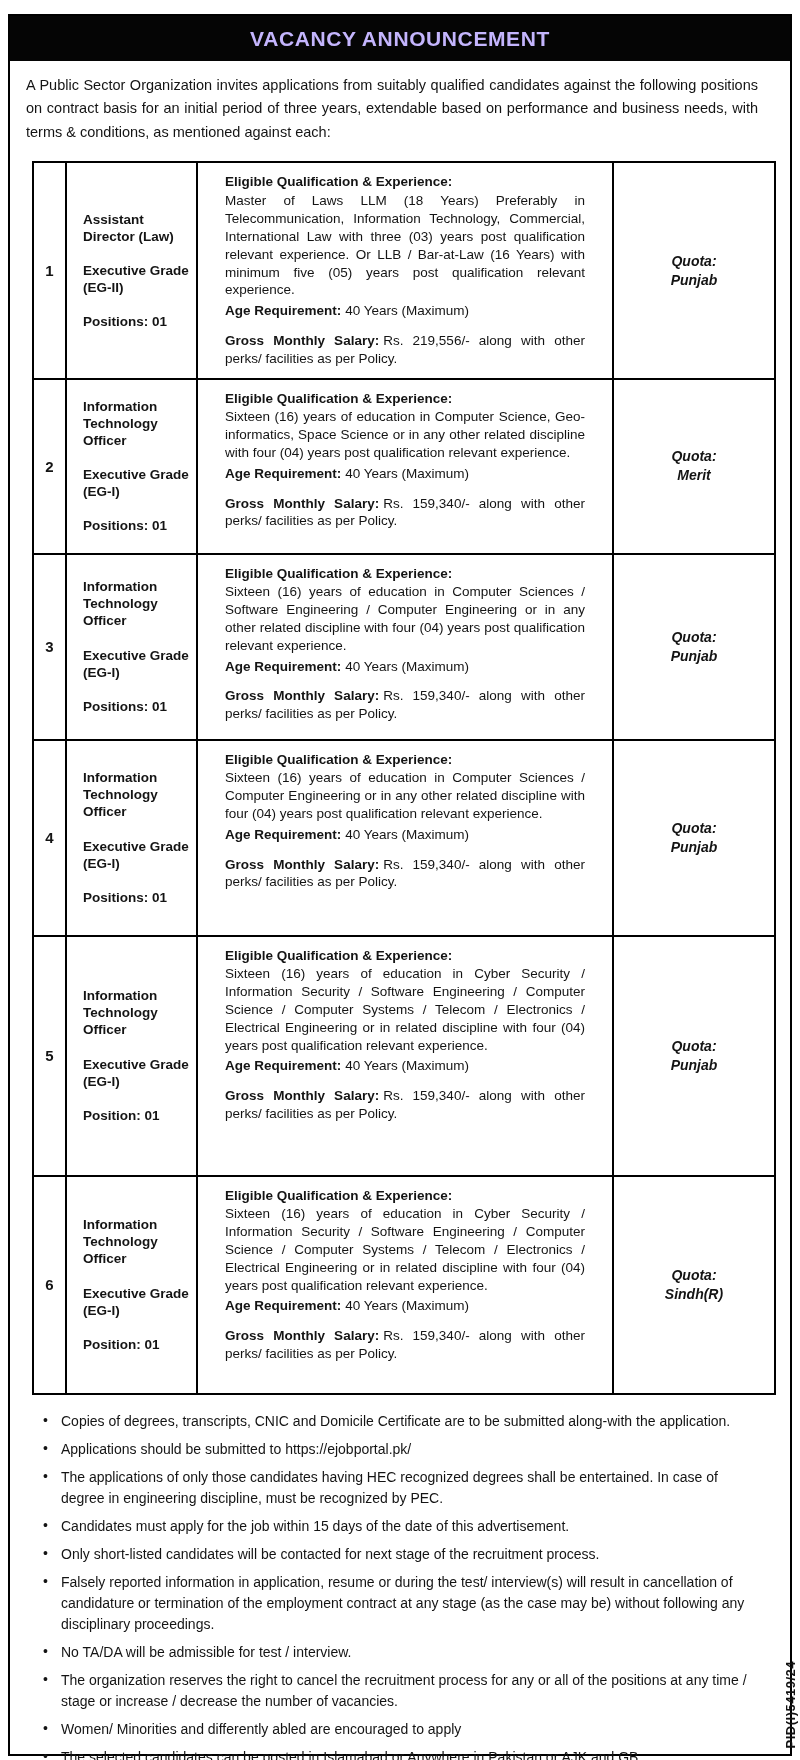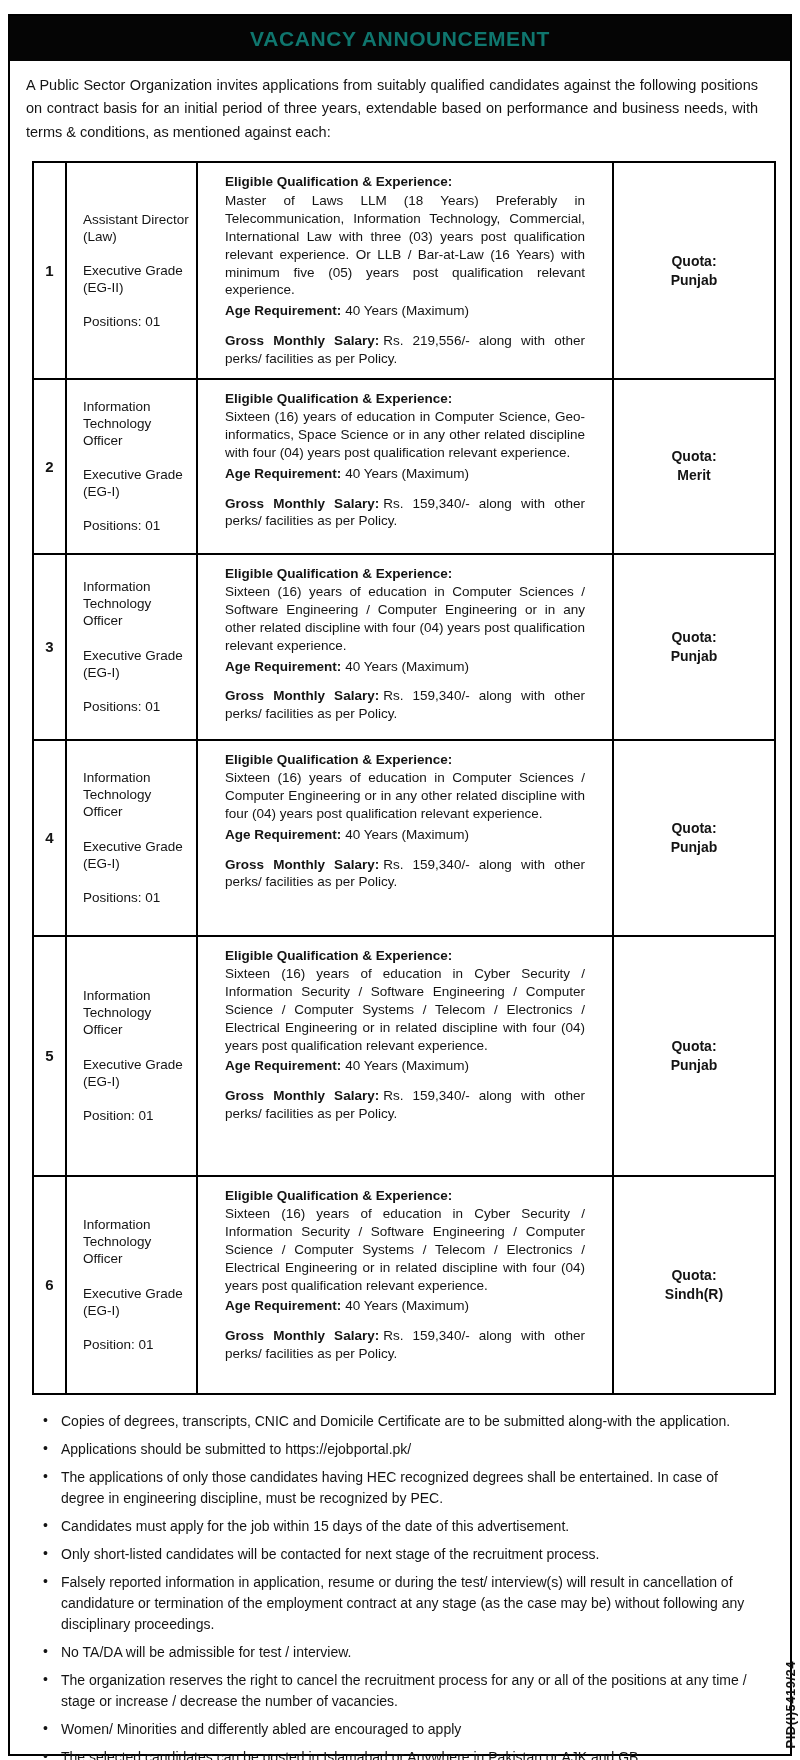--- a/index.html
+++ b/index.html
@@ -1,47 +1,47 @@
 <!DOCTYPE html>
 <html><head>
 <meta charset="utf-8">
 <style>
   * { margin:0; padding:0; box-sizing:border-box; }
   html,body { width:800px; height:1760px; overflow:hidden; background:#ffffff;
     font-family:"Liberation Sans", sans-serif; color:#141414; }
   .page { position:absolute; left:8px; top:14px; width:784px; height:1742px;
     border:2px solid #000; background:#fff; }
-  .title-bar { background:#050505; color:#0f766e; text-align:left;
+  .title-bar { background:#050505; color:#c4b5fd; text-align:left;
     height:45px; display:flex; align-items:center; justify-content:center; }
   .title-bar h1 { font-size:21px; font-weight:bold; letter-spacing:0.6px; }
   .intro { padding:13px 32px 9px 16px; font-size:14.5px; line-height:1.62; text-align:justify; }
   .vtable { margin:8px 14px 0 22px; width:744px; border:2px solid #000; }
   .trow { display:grid; grid-template-columns:33px 131px 416px 1fr;
     border-bottom:2px solid #000; }
   .trow:last-child { border-bottom:none; }
   .trow:nth-child(1) { min-height:208px; }
   .trow:nth-child(2) { min-height:175px; }
   .trow:nth-child(3) { min-height:186px; }
   .trow:nth-child(4) { min-height:196px; }
   .trow:nth-child(5) { min-height:240px; }
   .trow:nth-child(6) { min-height:216px; }
   .cell { border-right:2px solid #000; }
   .cell:last-child { border-right:none; }
   .cell-num { display:flex; align-items:center; justify-content:center;
     font-weight:bold; font-size:15px; }
   .cell-pos { padding:12px 6px 12px 16px; display:flex; flex-direction:column;
-    justify-content:center; gap:17px; font-weight:normal; font-size:13.5px; line-height:1.27; }
+    justify-content:center; gap:17px; font-weight:bold; font-size:13.5px; line-height:1.27; }
   .cell-details { padding:10px 27px; font-size:13.5px; line-height:1.32; }
   .qual-heading { font-weight:bold; margin-bottom:1px; font-size:13.5px; }
   .qual-text { text-align:justify; }
   .age-line { margin-top:3px; }
   .salary-line { margin-top:12px; text-align:justify; }
   .b { font-weight:bold; margin-right:4px; }
   .cell-quota { display:flex; align-items:center; justify-content:center;
-    text-align:center; font-weight:bold; font-size:14px; line-height:1.35; }
+    text-align:center; font-weight:bold; font-size:14px; line-height:1.35;font-style:italic; }
   .notes { margin:16px 26px 0 30px; }
   .note { position:relative; padding-left:21px; font-size:14px; line-height:1.5;
     margin-bottom:7px; text-align:left; }
   .note .bullet { position:absolute; left:3px; top:-1px; font-size:14px; }
   .pid-vertical { position:absolute; right:2px; bottom:12px;
     writing-mode:vertical-rl; transform:rotate(180deg);
     font-weight:bold; font-size:13px; letter-spacing:0.5px; color:#111; }
 </style>
 </head>
 <body>

